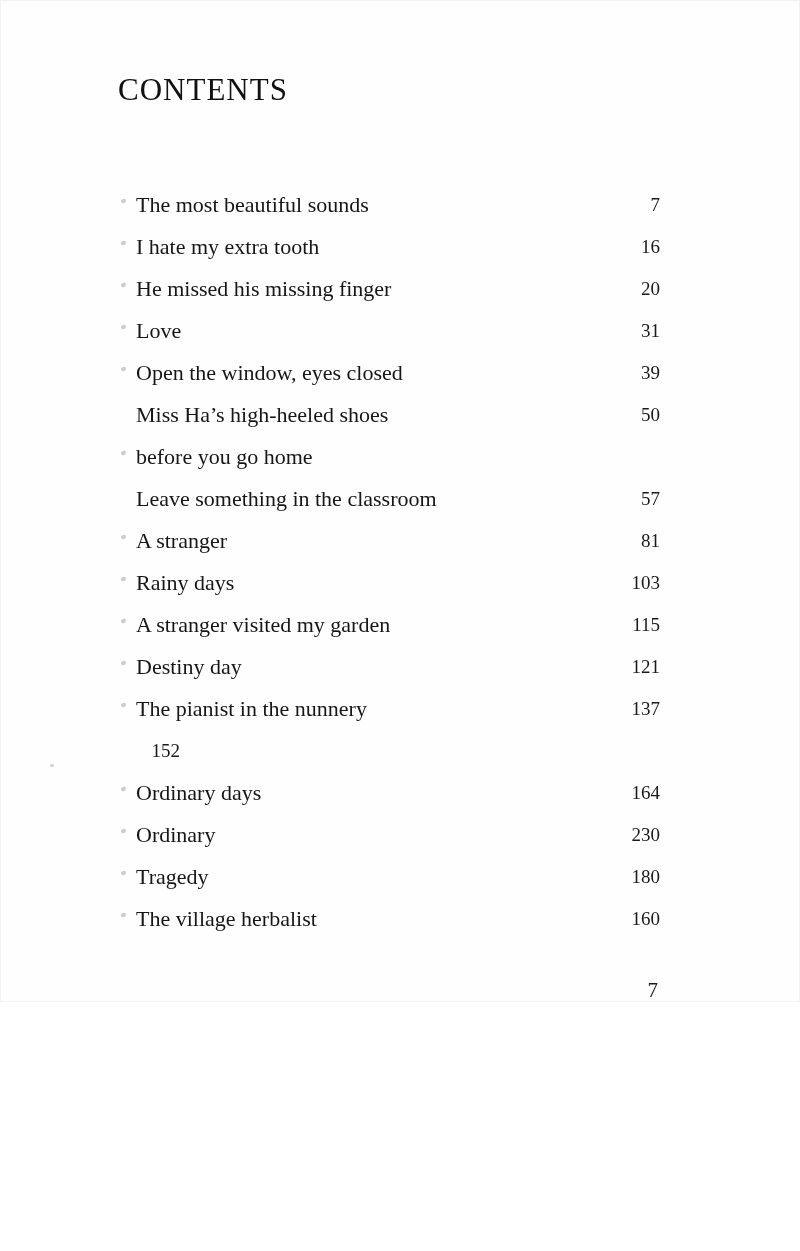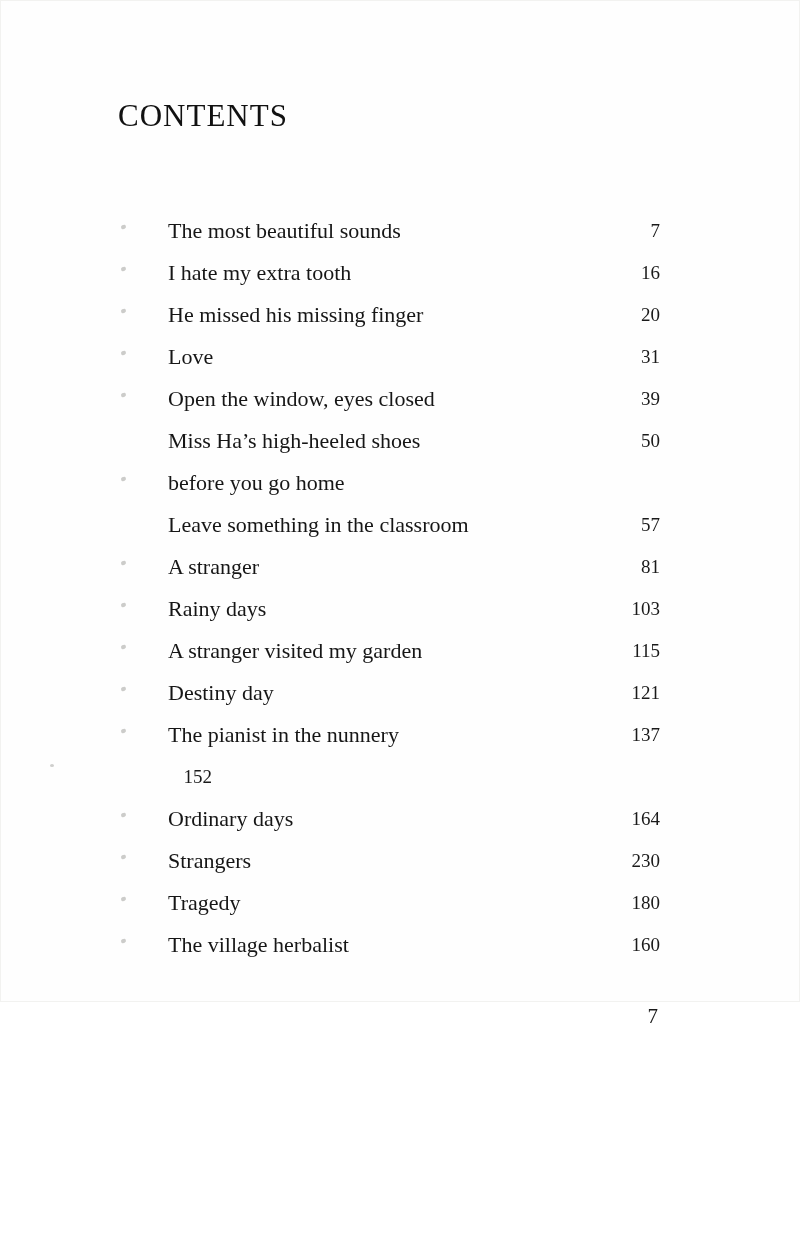--- a/index.html
+++ b/index.html
@@ -11,39 +11,38 @@
     font-family: "Liberation Serif", "DejaVu Serif", serif;
     color: #1a1a1a;
     overflow: hidden;
   }
 
   .page {
     position: relative;
     width: 800px;
     height: 1002px;
     background: #fefefe;
-    padding: 96px 140px 0 118px;
+    padding: 70px 140px 0 118px;
     box-shadow: inset 0 0 0 1px #f2f2f0;
   }
 
   .heading {
     font-size: 31px;
     font-weight: 500;
     letter-spacing: 1px;
     color: #111111;
     line-height: 40px;
     margin-bottom: 74px;
   }
 
   .toc { width: 542px; }
 
   .toc-row {
     display: flex;
     align-items: stretch;
-    gap: 32px;
   }
 
   .mark-col {
     width: 18px;
     flex: 0 0 18px;
     position: relative;
   }
 
   .scan-mark {
     position: absolute;
@@ -239,21 +238,21 @@
           <div>Ordinary days</div>
         </div>
     <div class="page-col">164</div>
   </div>
 
   <div class="toc-row">
     <div class="mark-col">
       <span class="scan-mark"></span>
     </div>
     <div class="title-col">
-          <div>Strangers</div>
+          <div>Ordinary</div>
         </div>
     <div class="page-col">230</div>
   </div>
 
   <div class="toc-row">
     <div class="mark-col">
       <span class="scan-mark"></span>
     </div>
     <div class="title-col">
           <div>Tragedy</div>

